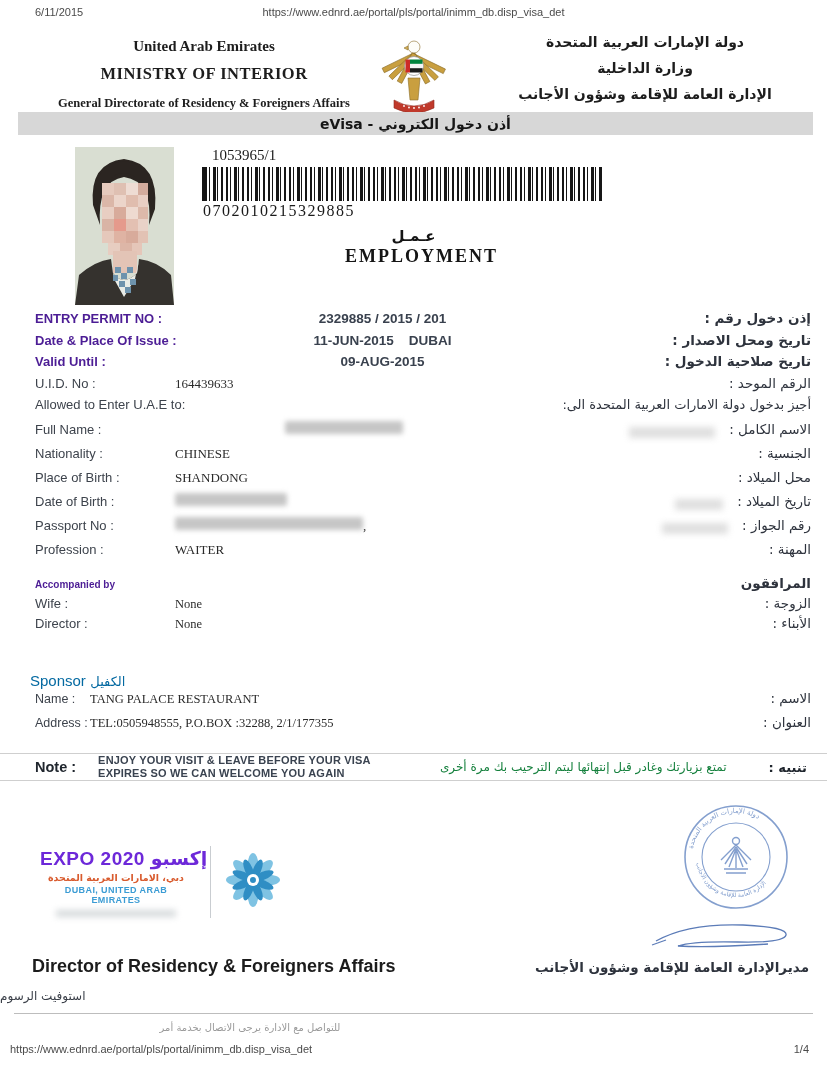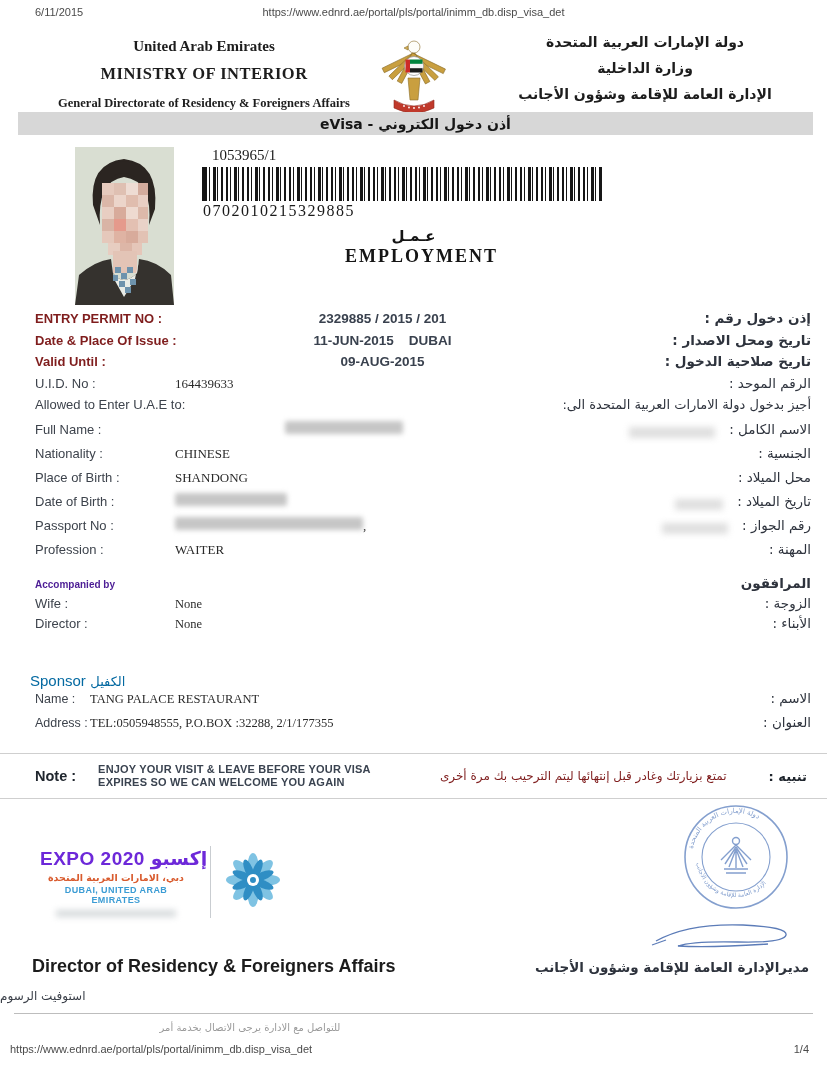--- a/index.html
+++ b/index.html
@@ -49,21 +49,21 @@
           font-family:"DejaVu Sans",sans-serif;font-size:15px;font-weight:bold;color:#151515;}
   .visa-type-en{position:absolute;left:8px;top:246px;width:100%;text-align:center;
           font-family:"Liberation Serif","DejaVu Serif",serif;font-size:18px;font-weight:bold;
           letter-spacing:2px;color:#151515;}
 
   
   .fields{position:absolute;left:30px;right:16px;top:310px;}
   .frow{display:flex;align-items:baseline;padding-left:5px;}
   .frow.bold{height:21.5px;}
   .frow.plain{height:24px;}
-  .frow.bold .flabel{width:250px;font-size:13px;font-weight:bold;color:#7f1d1d;}
+  .frow.bold .flabel{width:250px;font-size:13px;font-weight:bold;color:#4c1d95;}
   .frow.bold .fval{width:195px;text-align:center;font-size:13.5px;font-weight:bold;color:#39414e;white-space:pre;}
   .frow.plain .flabel{width:140px;font-size:13px;color:#3d434c;}
   .fval-serif{font-family:"Liberation Serif","DejaVu Serif",serif;font-size:13px;color:#2a2a2a;}
   .fspacer{flex:1;}
   .far{text-align:right;font-family:"DejaVu Sans",sans-serif;font-size:13.5px;color:#2e333d;}
   .frow.bold .far{font-weight:bold;}
   .blur-box{display:inline-block;height:13px;border-radius:2px;background:#c6c6c6;filter:blur(2.5px);vertical-align:middle;}
   .smudge{display:inline-block;height:11px;background:#b9b9b9;filter:blur(3px);opacity:.45;align-self:center;margin-right:14px;}
 
   
@@ -78,25 +78,25 @@
   .sponsor{position:absolute;left:30px;right:16px;top:672px;}
   .sp-head{text-align:left;font-weight:normal;color:#0369a1;}
   .sp-head .en{font-size:15px;}
   .sp-head .ar{font-size:13px;font-family:"DejaVu Sans",sans-serif;}
   .sp-row{display:flex;align-items:baseline;height:24px;padding-left:5px;}
   .sp-row:first-of-type{margin-top:10px;}
   .sp-row .flabel{width:55px;font-size:12.5px;color:#3d434c;}
   .sp-row .fval-serif{font-size:12.5px;}
 
   
-  .note{position:absolute;left:0;right:0;top:753px;height:46px;border-top:1px solid #cfcfcf;
+  .note{position:absolute;left:0;right:0;top:753px;height:28px;border-top:1px solid #cfcfcf;
         border-bottom:1px solid #cfcfcf;display:flex;align-items:center;padding:0 20px 0 35px;box-sizing:border-box;}
   .note-label{font-size:14.5px;font-weight:bold;color:#20262e;margin-right:22px;}
   .note-en{font-size:11px;font-weight:bold;color:#3a4350;line-height:13px;letter-spacing:.2px;width:300px;}
-  .note-ar{margin-left:auto;font-size:12px;color:#7f1d1d;font-family:"DejaVu Sans",sans-serif;}
+  .note-ar{margin-left:auto;font-size:12px;color:#15803d;font-family:"DejaVu Sans",sans-serif;}
   .note-ar-label{font-size:13px;font-weight:bold;color:#20262e;margin-left:42px;font-family:"DejaVu Sans",sans-serif;}
 
   
   .expo{position:absolute;left:40px;top:846px;display:flex;align-items:center;}
   .expo-text{width:152px;text-align:center;}
   .expo-title{font-size:19px;font-weight:bold;letter-spacing:.5px;white-space:nowrap;}
   .expo-ar{font-size:9.5px;font-weight:bold;margin-top:2px;font-family:"DejaVu Sans",sans-serif;}
   .expo-en{font-size:9px;letter-spacing:.4px;margin-top:2px;font-weight:bold;}
   .expo-smudge{height:7px;width:120px;margin:5px auto 0;background:#aeb6ba;filter:blur(3px);opacity:.5;}
   .expo-divider{width:1px;height:72px;background:#c9cdd1;margin:0 14px 0 18px;}

